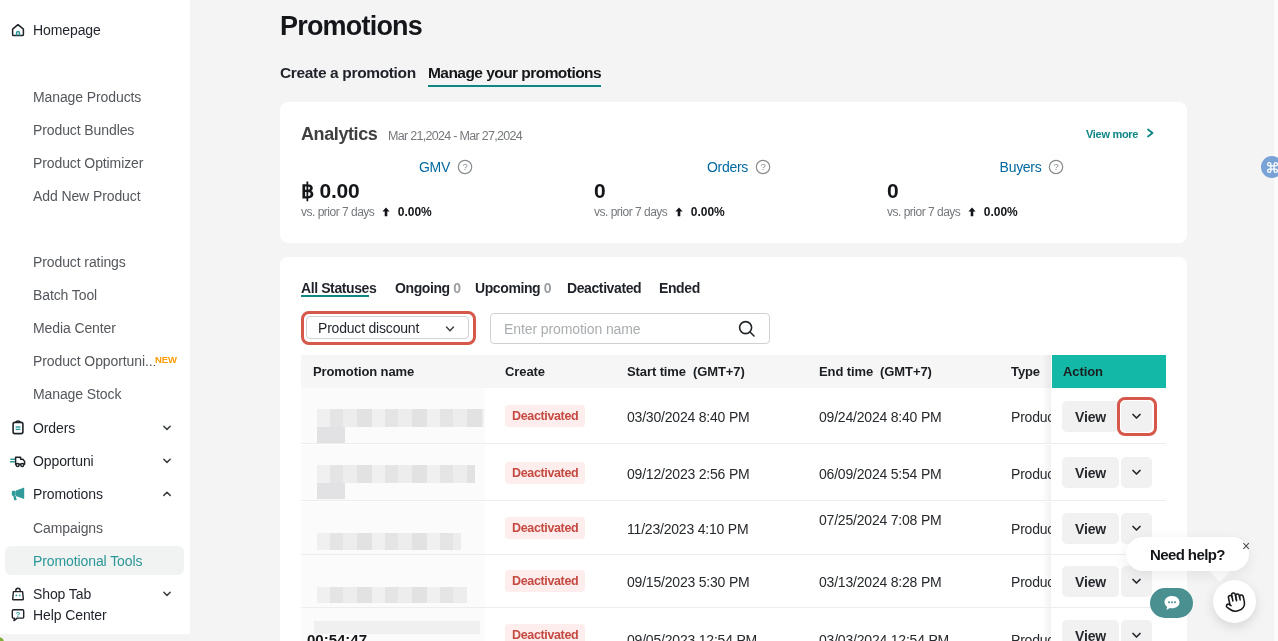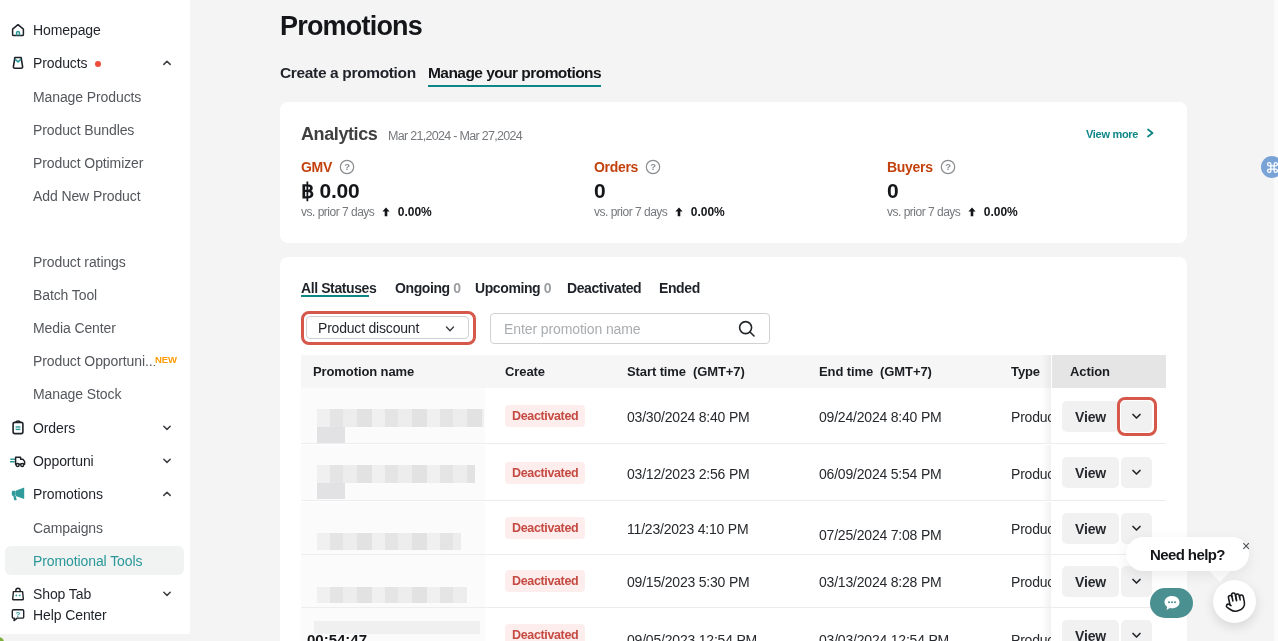--- a/index.html
+++ b/index.html
@@ -24,21 +24,21 @@
 
 .card { position:absolute; background:#fff; border-radius:8px; }
 #card1 { left:280px; top:102px; width:907px; height:141px; }
 #card2 { left:280px; top:257px; width:907px; height:384px; border-bottom-left-radius:0; border-bottom-right-radius:0; }
 
 
 #an-title { position:absolute; left:301px; top:124px; font-size:18px; font-weight:bold; letter-spacing:-0.4px; color:#404040; }
 #an-date { position:absolute; left:388px; top:129px; font-size:12.5px; color:#75787c; letter-spacing:-0.7px; }
 #viewmore { position:absolute; left:1086px; top:128px; font-size:11px; font-weight:bold; color:#0f8686; letter-spacing:-0.3px; }
 .stat { position:absolute; top:159px; width:290px; }
-.stat .slabel { font-size:14px; font-weight:bold; color:#c2410c; display:flex; align-items:center; gap:7px; letter-spacing:-0.3px; }
+.stat .slabel { font-size:14px; font-weight:normal; color:#0369a1; display:flex; align-items:center; gap:7px; letter-spacing:-0.3px;justify-content:center; }
 .stat .sval { font-size:21px; font-weight:bold; color:#141619; margin-top:4px; letter-spacing:-0.3px; }
 .stat .svs { font-size:12px; color:#75787c; margin-top:2px; display:flex; align-items:center; letter-spacing:-0.5px; }
 .stat .svs b { color:#141619; letter-spacing:0; }
 
 
 .stab { position:absolute; top:280px; font-size:14px; font-weight:bold; color:#1f2329; letter-spacing:-0.4px; }
 .stab .gray { color:#9b9ea1; font-weight:bold; }
 #stab1 { left:301px; }
 
 
@@ -79,30 +79,20 @@
 <body>
 
 <div id="sidebar">
     <div class="sitem" style="top:14px;">
       <svg class="sicon" viewBox="0 0 16 16">
         <path d="M2.6 7.2 L8 2.7 L13.4 7.2 V12.4 a1.1 1.1 0 0 1 -1.1 1.1 H3.7 a1.1 1.1 0 0 1 -1.1 -1.1 Z" fill="none" stroke="#1f2329" stroke-width="1.5" stroke-linejoin="round"></path>
         <path d="M6.6 13.4 V10.8 a1.4 1.4 0 0 1 2.8 0 V13.4" fill="none" stroke="#2a9898" stroke-width="1.5"></path>
       </svg>
       <span class="stxt">Homepage</span>
     </div>
-    <div class="sitem" style="top:47px;">
-      <svg class="sicon" viewBox="0 0 16 16">
-        <path d="M4.9 2.5 h6.2 l1.5 9.2 a1.4 1.4 0 0 1 -1.4 1.6 H4.8 a1.4 1.4 0 0 1 -1.4 -1.6 z" fill="none" stroke="#1f2329" stroke-width="1.6" stroke-linejoin="round"></path>
-        <path d="M5.5 4.7 L8 6.8 L10.5 4.7" fill="none" stroke="#2a9898" stroke-width="1.6" stroke-linejoin="round" stroke-linecap="round"></path>
-      </svg>
-      <span class="stxt">Products<span class="reddot"></span></span>
-      <svg class="schev" width="12" height="12" viewBox="0 0 12 12">
-        <polyline points="2.8,7.4 6,4.2 9.2,7.4" fill="none" stroke="#3c3f43" stroke-width="1.5" stroke-linecap="round" stroke-linejoin="round"></polyline>
-      </svg>
-    </div>
     <div class="ssub" style="top:80.5px;">Manage Products</div>
     <div class="ssub" style="top:113.5px;">Product Bundles</div>
     <div class="ssub" style="top:146.5px;">Product Optimizer</div>
     <div class="ssub" style="top:179.5px;">Add New Product</div>
     <div class="ssub" style="top:245.5px;">Product ratings</div>
     <div class="ssub" style="top:278.5px;">Batch Tool</div>
     <div class="ssub" style="top:311.5px;">Media Center</div>
     <div class="ssub" style="top:344.5px;">Product Opportuni...<span class="newbadge" style="top:9px; left:119px; background:#fff; padding-left:3px;">NEW</span></div>
     <div class="ssub" style="top:377.5px;">Manage Stock</div>
     <div class="sitem" style="top:411.5px;">
@@ -231,21 +221,21 @@
     </svg>
 </div>
 
 <div id="thead">
   <div class="th" style="left:12px;">Promotion name</div>
   <div class="th" style="left:204px;">Create</div>
   <div class="th" style="left:326px;">Start time&nbsp; (GMT+7)</div>
   <div class="th" style="left:518px;">End time&nbsp; (GMT+7)</div>
   <div class="th" style="left:710px;">Type</div>
   <div class="th" style="left:741px; width:9px; background:linear-gradient(to right, rgba(120,120,125,0), rgba(120,120,125,0.10));"></div>
-  <div class="th" style="left:750px; width:115px; background:#e5e5e5; border-left:1px solid #fff; padding-left:18px;">Action</div>
+  <div class="th" style="left:750px; width:115px; background:#14b8a6; border-left:1px solid #fff; padding-left:11px;">Action</div>
 </div>
 
 <div class="row" style="top:388px; height:56px;">
   <div class="namecell"></div>
   <div class="mosaic" style="left:16px; top:21px; width:167px; height:18px;"></div>
   <div class="mosaic" style="left:16px; top:39px; width:28px; height:16px; background:#e2e2e4;"></div>
   <div class="chip" style="top:17px;">Deactivated</div>
   <div class="t1" style="top:21px;">03/30/2024 8:40 PM</div>
   <div class="t2" style="top:21px;">09/24/2024 8:40 PM</div>
   <div class="t3" style="top:21px;">Product discount</div>
@@ -256,38 +246,38 @@
           <polyline points="2,3.5 5.5,7 9,3.5" fill="none" stroke="#26292d" stroke-width="1.7" stroke-linecap="round" stroke-linejoin="round"></polyline>
         </svg>
       </div>
   </div>
 </div>
 <div class="row" style="top:445px; height:56px;">
   <div class="namecell"></div>
   <div class="mosaic" style="left:16px; top:20px; width:158px; height:18px;"></div>
   <div class="mosaic" style="left:16px; top:38px; width:28px; height:16px; background:#e2e2e4;"></div>
   <div class="chip" style="top:17px;">Deactivated</div>
-  <div class="t1" style="top:21px;">03/12/2023 2:56 PM</div>
+  <div class="t1" style="top:21px;">09/12/2023 2:56 PM</div>
   <div class="t2" style="top:21px;">06/09/2024 5:54 PM</div>
   <div class="t3" style="top:21px;">Product discount</div>
   <div class="actioncell">
     <div class="btn-view" style="top:12px;">View</div>
     <div class="btn-chev" style="top:12px;">
         <svg width="11" height="11" viewBox="0 0 11 11">
           <polyline points="2,3.5 5.5,7 9,3.5" fill="none" stroke="#26292d" stroke-width="1.7" stroke-linecap="round" stroke-linejoin="round"></polyline>
         </svg>
       </div>
   </div>
 </div>
 <div class="row" style="top:502px; height:53px;">
   <div class="namecell"></div>
   <div class="mosaic" style="left:16px; top:31px; width:144px; height:17px;"></div>
   <div class="chip" style="top:15px;">Deactivated</div>
   <div class="t1" style="top:19px;">11/23/2023 4:10 PM</div>
-  <div class="t2" style="top:25px;">07/25/2024 7:08 PM</div>
+  <div class="t2" style="top:10px;">07/25/2024 7:08 PM</div>
   <div class="t3" style="top:19px;">Product discount</div>
   <div class="actioncell">
     <div class="btn-view" style="top:11px;">View</div>
     <div class="btn-chev" style="top:11px;">
         <svg width="11" height="11" viewBox="0 0 11 11">
           <polyline points="2,3.5 5.5,7 9,3.5" fill="none" stroke="#26292d" stroke-width="1.7" stroke-linecap="round" stroke-linejoin="round"></polyline>
         </svg>
       </div>
   </div>
 </div>

